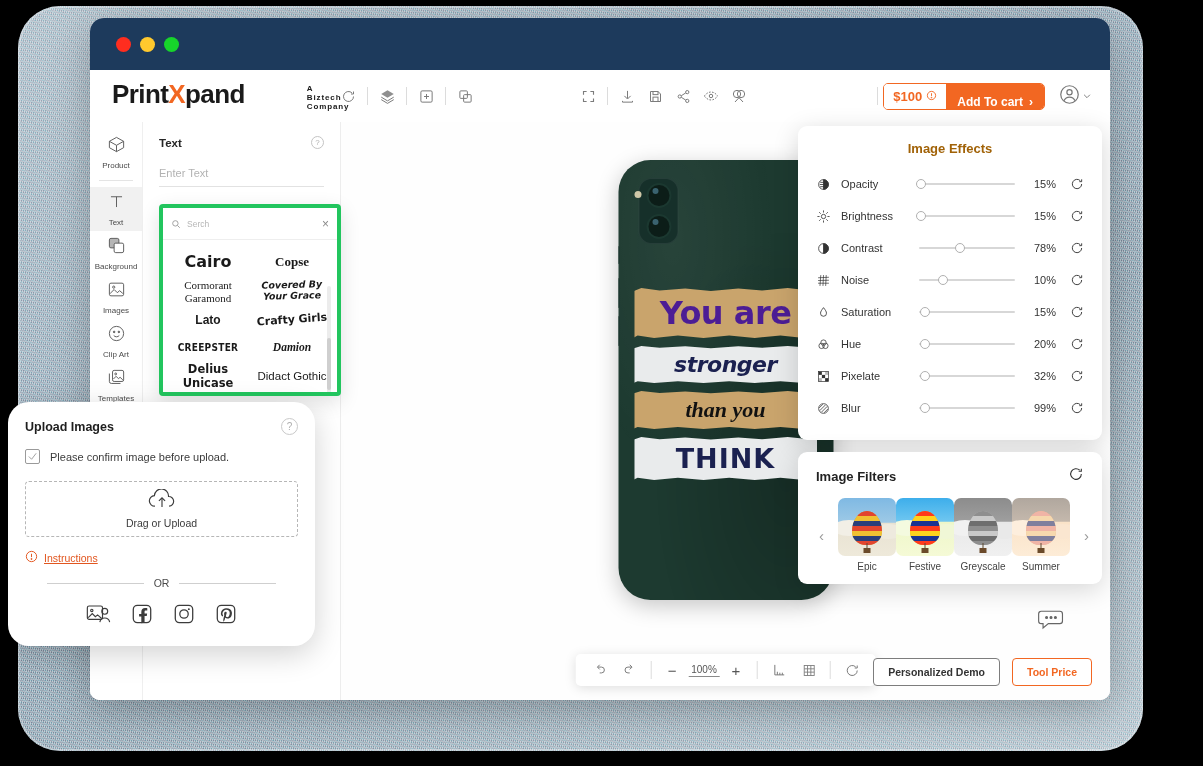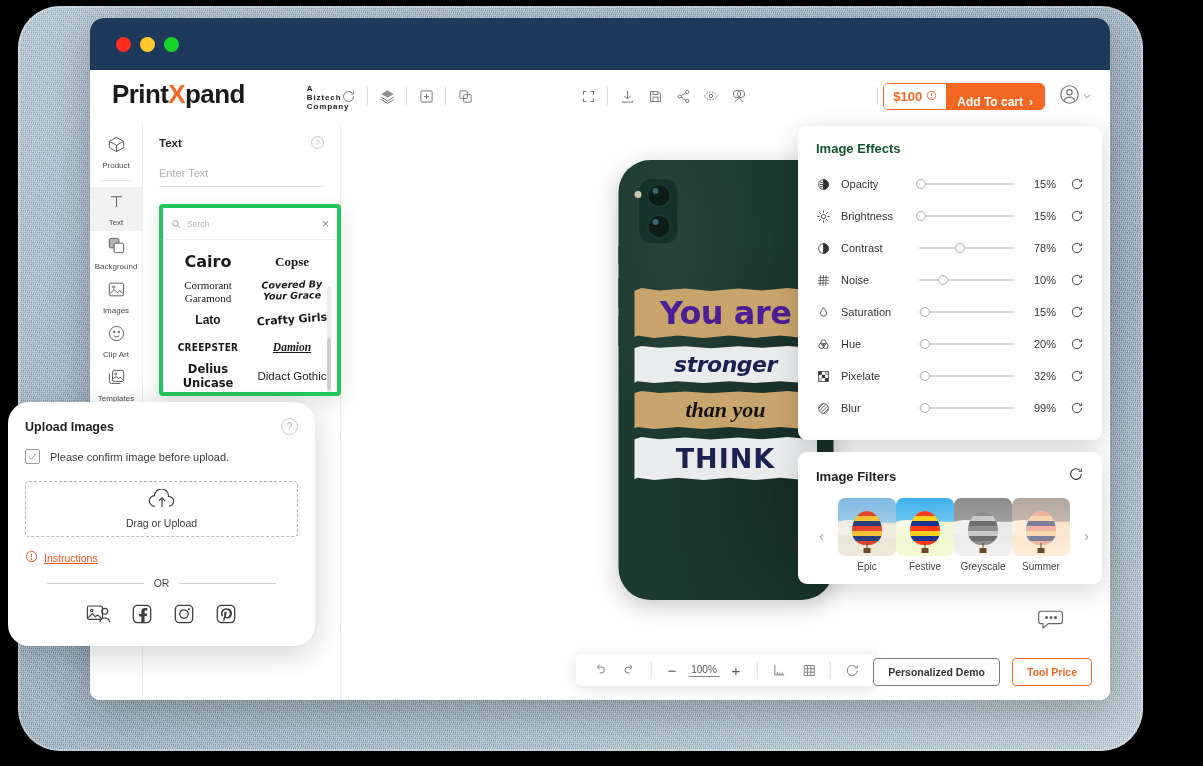--- a/index.html
+++ b/index.html
@@ -96,21 +96,21 @@
   .searchrow input::placeholder { color: #b6b6b6; }
   .fontgrid { flex: 1; overflow: hidden; padding: 8px 4px 0; display: grid; grid-template-columns: 1fr 1fr; gap: 0px 2px; position: relative; }
   .fontcell { text-align: center; font-size: 11px; color: #1a1a1a; line-height: 1.15; padding: 5px 2px; cursor: pointer; display: flex; align-items: center; justify-content: center; min-height: 27px; }
   .f-cairo{font-family:"DejaVu Sans",sans-serif;font-size:16px;font-weight:bold;}
   .f-copse{font-family:"Liberation Serif",serif;font-size:13px;font-weight:600;}
   .f-cormorant{font-family:"Liberation Serif",serif;font-size:11px;}
   .f-covered{font-family:"DejaVu Sans",sans-serif;font-size:9.5px;font-weight:600;font-style:italic;transform:rotate(-1.5deg);}
   .f-lato{font-family:"Liberation Sans",sans-serif;font-size:12px;font-weight:600;}
   .f-crafty{font-family:"DejaVu Sans",sans-serif;font-size:11px;font-weight:600;transform:rotate(-4deg);}
   .f-creepster{font-family:"DejaVu Sans",sans-serif;font-size:10px;font-weight:900;letter-spacing:.3px;transform:scaleX(.9);}
-  .f-damion{font-family:"Liberation Serif",serif;font-style:italic;font-weight:700;font-size:11.5px;text-decoration:underline;}
+  .f-damion{font-family:"Liberation Serif",serif;font-style:italic;font-weight:700;font-size:11.5px;}
   .f-delius{font-family:"DejaVu Sans",sans-serif;font-size:11.5px;font-weight:600;}
   .f-didact{font-family:"Liberation Sans",serif;font-size:11.5px;}
   .dropscroll { position: absolute; right: 6px; top: 46px; width: 4px; height: 120px; background: #ececec; border-radius: 2px; }
   .dropscroll i { position: absolute; left: 0; top: 52px; width: 4px; height: 52px; background: #cfcfcf; border-radius: 2px; display: block; }
 
   
   .ghost { position: absolute; left: 0; top: 0; width: 198px; height: 100%; }
   .ghost-row { position: absolute; display: flex; align-items: center; gap: 10px; color: #9a9a9a; font-size: 8px; }
 
   
@@ -149,21 +149,21 @@
   .cvtools .zoomlabel { font-size: 10px; color: #555; border-bottom: 1px solid #8a8a8a; padding: 0 3px 1px; cursor: pointer; }
 
   
   .brbtns { position: absolute; right: 18px; bottom: 14px; display: flex; gap: 12px; align-items: center; }
   .btn-outline { border: 1px solid #7d7d7d; border-radius: 4px; font-size: 10.5px; font-weight: 700; color: #333; padding: 7px 14px; background: #fff; cursor: pointer; }
   .btn-outline.orange { border-color: #f26722; color: #f26722; }
   .chat-ic { position: absolute; right: 44px; bottom: 62px; color: #666; cursor: pointer; }
 
   
   .fx { position: absolute; left: 798px; top: 126px; width: 304px; background: #fff; border-radius: 9px; box-shadow: 0 6px 26px rgba(0,0,0,.16); padding: 15px 18px 16px; z-index: 20; }
-  .fx h3 { font-size: 13px; font-weight: 700; color: #14532d; margin-bottom: 12px; }
+  .fx h3 { font-size: 13px; font-weight: 700; color: #a16207; margin-bottom: 12px; text-align: center; }
   .fxrow { display: flex; align-items: center; gap: 10px; height: 32px; }
   .fx-ic { width: 15px; display: flex; justify-content: center; color: #333; }
   .fx-lbl { font-size: 11px; color: #333; width: 68px; }
   .track { position: relative; flex: 1; height: 14px; display: flex; align-items: center; cursor: pointer; }
   .track .bar { width: 100%; height: 2px; background: #d7d7d7; border-radius: 2px; }
   .knob { position: absolute; width: 10px; height: 10px; border-radius: 50%; background: #fff; border: 1.4px solid #b0b0b0; transform: translateX(-50%); }
   .fx-val { font-size: 11px; color: #333; width: 31px; text-align: right; }
   .reset-ic { width: 18px; color: #333; display: flex; justify-content: flex-end; cursor: pointer; }
 
   

